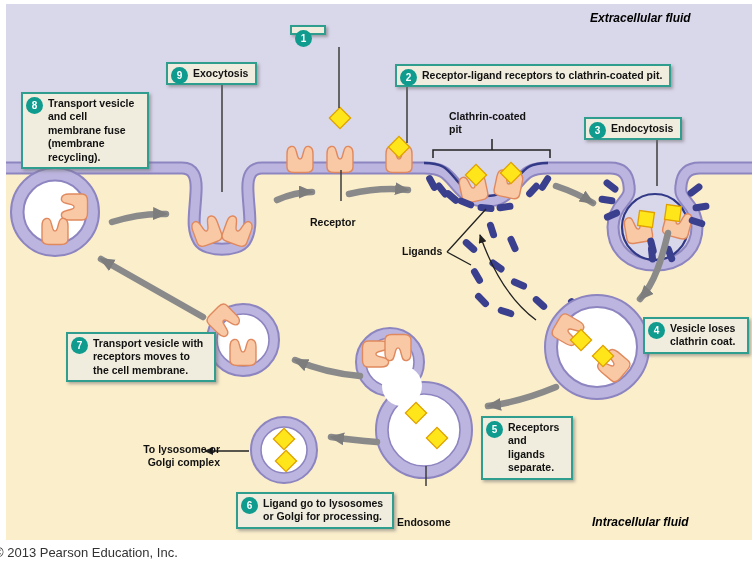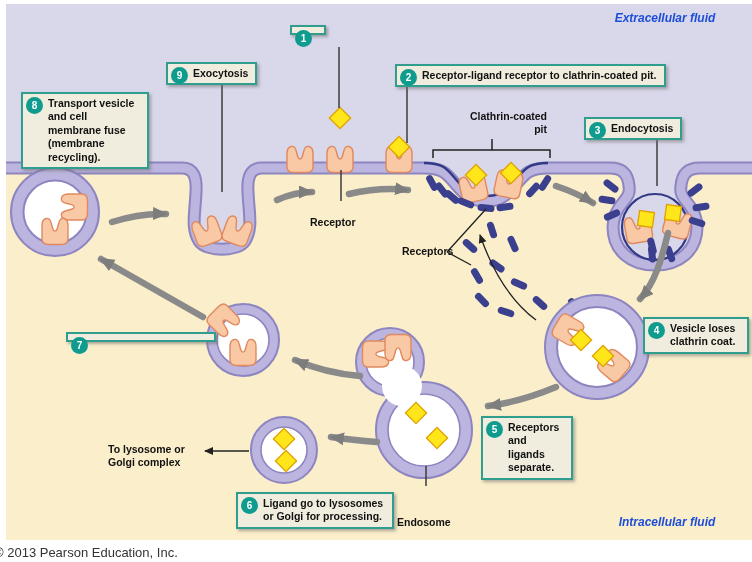--- a/index.html
+++ b/index.html
@@ -8,22 +8,22 @@
   .scene{position:absolute;left:0;top:0;}
   .step-box{position:absolute;background:#f0edde;border:2px solid #2f9e8f;
             box-shadow:2px 2px 3px rgba(110,110,110,.55);
             padding:3px 7px 3px 25px;font-size:10.5px;font-weight:bold;color:#111;
             line-height:1.28;box-sizing:border-box;}
   .step-box.nowrap{white-space:nowrap;}
   .step-box .num{position:absolute;left:3px;top:3px;width:17px;height:17px;border-radius:50%;
                  background:#0f9b8e;color:#fff;font-size:10px;font-weight:bold;
                  text-align:center;line-height:17px;}
   .plain-label{position:absolute;font-size:10.5px;font-weight:bold;color:#111;line-height:1.25;}
-  .fluid-label{position:absolute;font-size:12px;font-weight:bold;font-style:italic;color:#1d4ed8;
-               width:150px;text-align:center;}
+  .fluid-label{position:absolute;font-size:12px;font-weight:bold;font-style:italic;color:#000000;
+               width:150px;text-align:left;}
   .credit{position:absolute;font-size:13px;color:#333;white-space:nowrap;}
 </style>
 </head>
 <body>
 
 <div class="page">
 
   <svg class="scene" width="752" height="562" viewBox="0 0 752 562">
     <defs>
       <marker id="ahGray" markerUnits="userSpaceOnUse" markerWidth="16" markerHeight="14" refX="13" refY="6.5" orient="auto">
@@ -179,50 +179,51 @@
   </svg>
 
   <div class="fluid-label" style="left:590px;top:11px">Extracellular fluid</div>
   <div class="fluid-label" style="left:592px;top:515px">Intracellular fluid</div>
 
   <div class="step-box nowrap" style="left:290px;top:25px">
     <span class="num">1</span>
   </div>
   <div class="step-box nowrap" style="left:395px;top:64px">
     <span class="num">2</span>
-    <span>Receptor-ligand receptor to clathrin-coated pit.</span>
+    <span>Receptor-ligand receptors to clathrin-coated pit.</span>
   </div>
   <div class="step-box nowrap" style="left:584px;top:117px">
     <span class="num">3</span>
     <span>Endocytosis</span>
   </div>
   <div class="step-box" style="left:643px;top:317px;width:106px">
     <span class="num">4</span>
     <span>Vesicle loses clathrin coat.</span>
   </div>
   <div class="step-box" style="left:481px;top:416px;width:92px">
     <span class="num">5</span>
     <span>Receptors and ligands separate.</span>
   </div>
   <div class="step-box" style="left:236px;top:492px;width:158px">
     <span class="num">6</span>
     <span>Ligand go to lysosomes or Golgi for processing.</span>
   </div>
   <div class="step-box" style="left:66px;top:332px;width:150px">
     <span class="num">7</span>
+    <span>Transport vesicle with receptors moves to the cell membrane.</span>
   </div>
   <div class="step-box" style="left:21px;top:92px;width:128px">
     <span class="num">8</span>
     <span>Transport vesicle and cell membrane fuse (membrane recycling).</span>
   </div>
   <div class="step-box nowrap" style="left:166px;top:62px">
     <span class="num">9</span>
     <span>Exocytosis</span>
   </div>
 
-  <div class="plain-label" style="left:461px;top:110px;width:86px;text-align:right">Clathrin-coated pit</div>
+  <div class="plain-label" style="left:449px;top:110px;width:86px;text-align:left">Clathrin-coated pit</div>
   <div class="plain-label" style="left:310px;top:216px">Receptor</div>
-  <div class="plain-label" style="left:402px;top:245px">Receptors</div>
+  <div class="plain-label" style="left:402px;top:245px">Ligands</div>
   <div class="plain-label" style="left:397px;top:516px">Endosome</div>
-  <div class="plain-label" style="left:108px;top:443px;width:100px;text-align:left">To lysosome or Golgi complex</div>
+  <div class="plain-label" style="left:120px;top:443px;width:100px;text-align:right">To lysosome or Golgi complex</div>
 
   <div class="credit" style="left:-6px;top:545px">© 2013 Pearson Education, Inc.</div>
 </div>
 
 </body></html>

